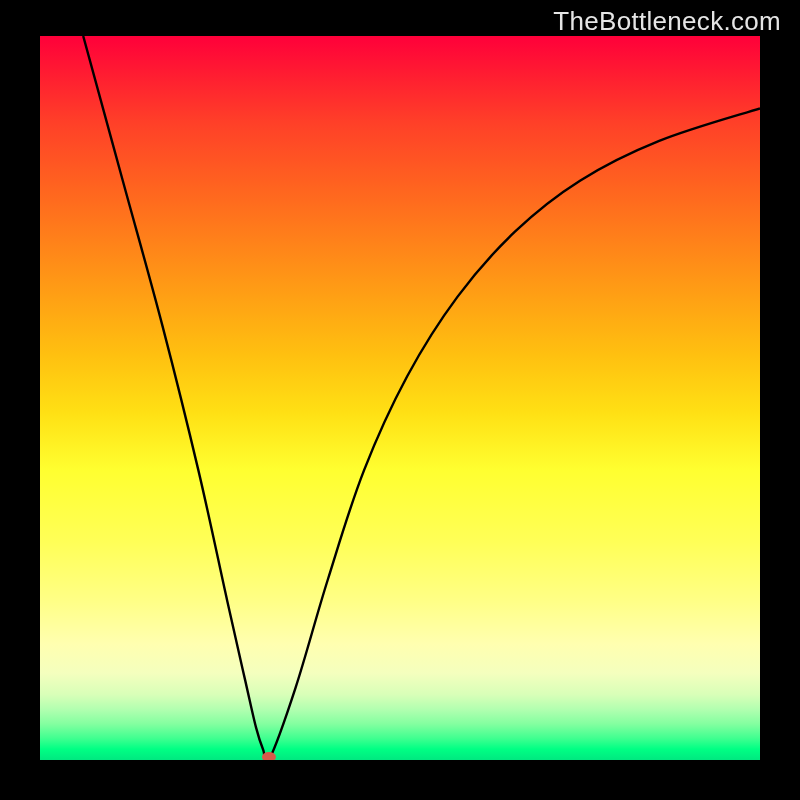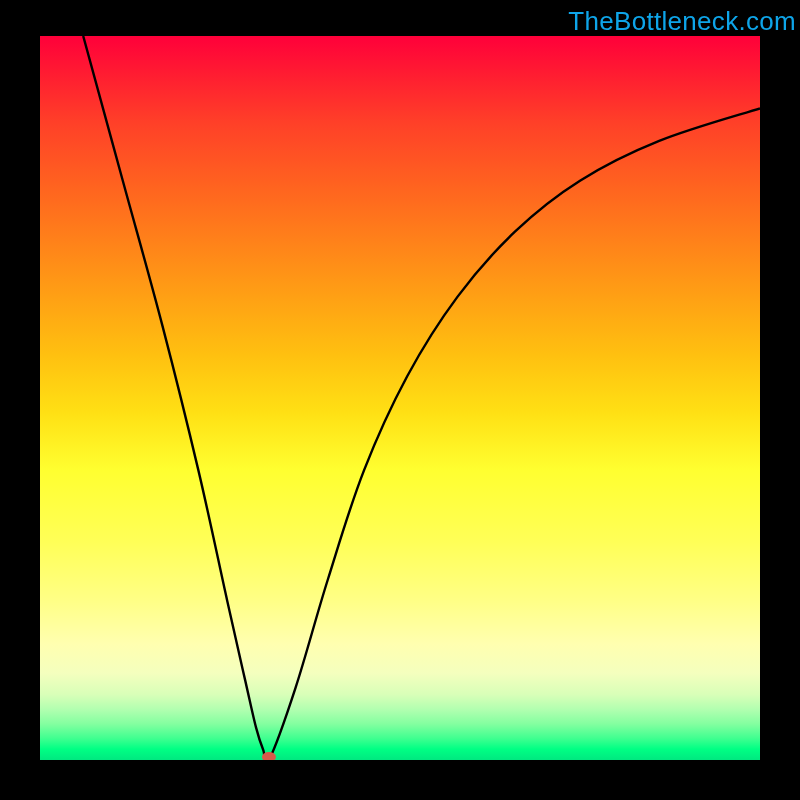--- a/index.html
+++ b/index.html
@@ -55,22 +55,22 @@
     stroke-width: 2.4;
   }
 
   .dot {
     fill: #d65a4a;
   }
 
   .watermark {
     position: absolute;
     top: 6px;
-    right: 4px;
-    color: #0ea5e9;
+    right: 19px;
+    color: #e5e5e5;
     font-size: 26px;
     letter-spacing: 0.3px;
   }
 </style>
 </head>
 <body>
 
 <div class="outer">
   <div class="watermark">TheBottleneck.com</div>
   <div class="plot">

